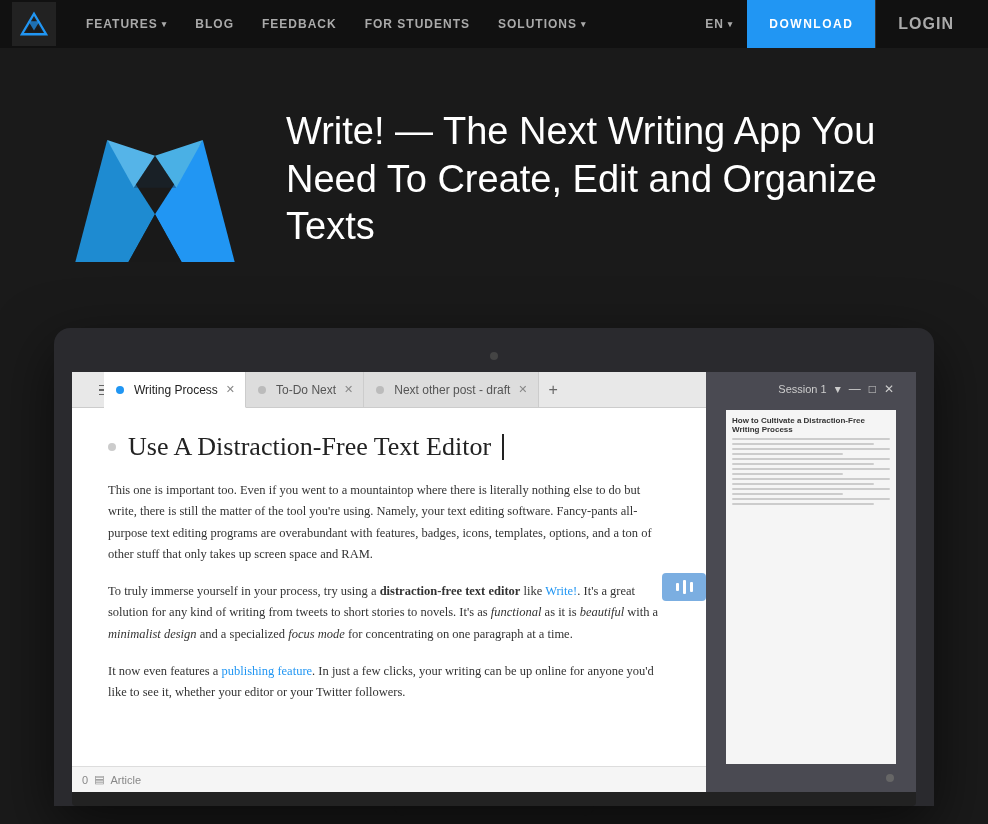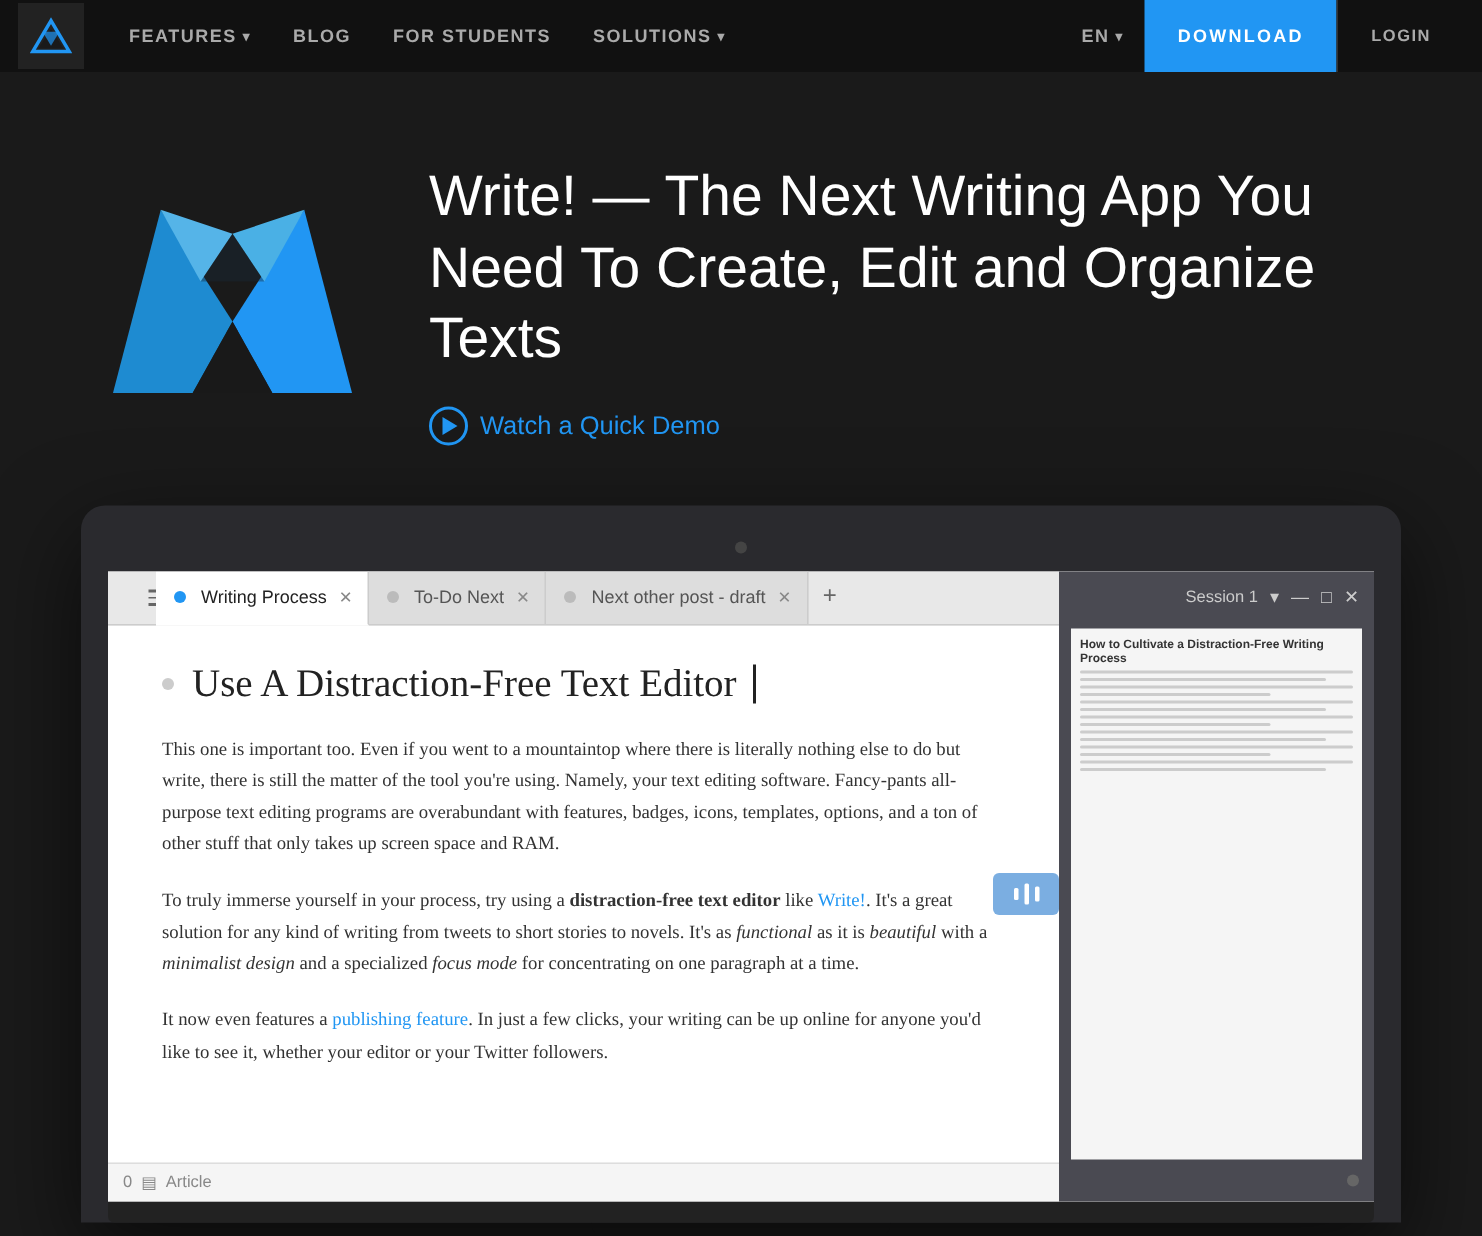--- a/index.html
+++ b/index.html
@@ -79,21 +79,21 @@
       padding: 0 22px;
       height: 48px;
       display: flex;
       align-items: center;
       cursor: pointer;
       border: none;
     }
     .nav-login {
       background: transparent;
       color: #aaa;
-      font-size: 11px;
+      font-size: 16px;
       font-weight: 600;
       letter-spacing: 1px;
       text-transform: uppercase;
       padding: 0 22px;
       height: 48px;
       display: flex;
       align-items: center;
       cursor: pointer;
       border: none;
       border-left: 1px solid #333;
@@ -331,21 +331,21 @@
       font-size: 11px;
       color: #888;
     }
 
     
     .sidebar-pane {
       width: 210px;
       background: #4a4a52;
       display: flex;
       flex-direction: column;
-      padding: 10px 6px;
+      padding: 10px 18px;
       gap: 4px;
     }
     .sidebar-doc-preview {
       background: #f5f5f5;
       flex: 1;
       margin: 2px 2px;
       padding: 6px;
       overflow: hidden;
     }
     .sidebar-preview-title {
@@ -413,20 +413,23 @@
     </svg>
   </div>
 
   <div class="nav-links">
     <a class="nav-link">
       <span>FEATURES</span>
       <span class="nav-chevron">▾</span>
     </a>
     <a class="nav-link">
       <span>BLOG</span>
+    </a>
+    <a class="nav-link">
+      <span>FEEDBACK</span>
     </a>
     <a class="nav-link">
       <span>FOR STUDENTS</span>
     </a>
     <a class="nav-link">
       <span>SOLUTIONS</span>
       <span class="nav-chevron">▾</span>
     </a>
   </div>
 
@@ -458,26 +461,20 @@
 
       <polygon points="35,30 60,75 80,45" fill="#55b4e8"></polygon>
       <polygon points="125,30 100,75 80,45" fill="#4ab0e5"></polygon>
 
       <polygon points="80,45 100,75 60,75" fill="#1a2a3a" opacity="0.4"></polygon>
     </svg>
   </div>
 
   <div class="hero-text">
     <h1 class="hero-title">Write! — The Next Writing App You Need To Create, Edit and Organize Texts</h1>
-    <div class="hero-demo-link">
-      <div class="play-icon">
-        <div class="play-triangle"></div>
-      </div>
-      <span class="demo-text">Watch a Quick Demo</span>
-    </div>
   </div>
 </section>
 
 <div class="laptop-section">
   <div style="width:880px;">
     <div class="laptop-outer">
       <div class="laptop-camera-bar">
         <div class="laptop-camera"></div>
       </div>
 

